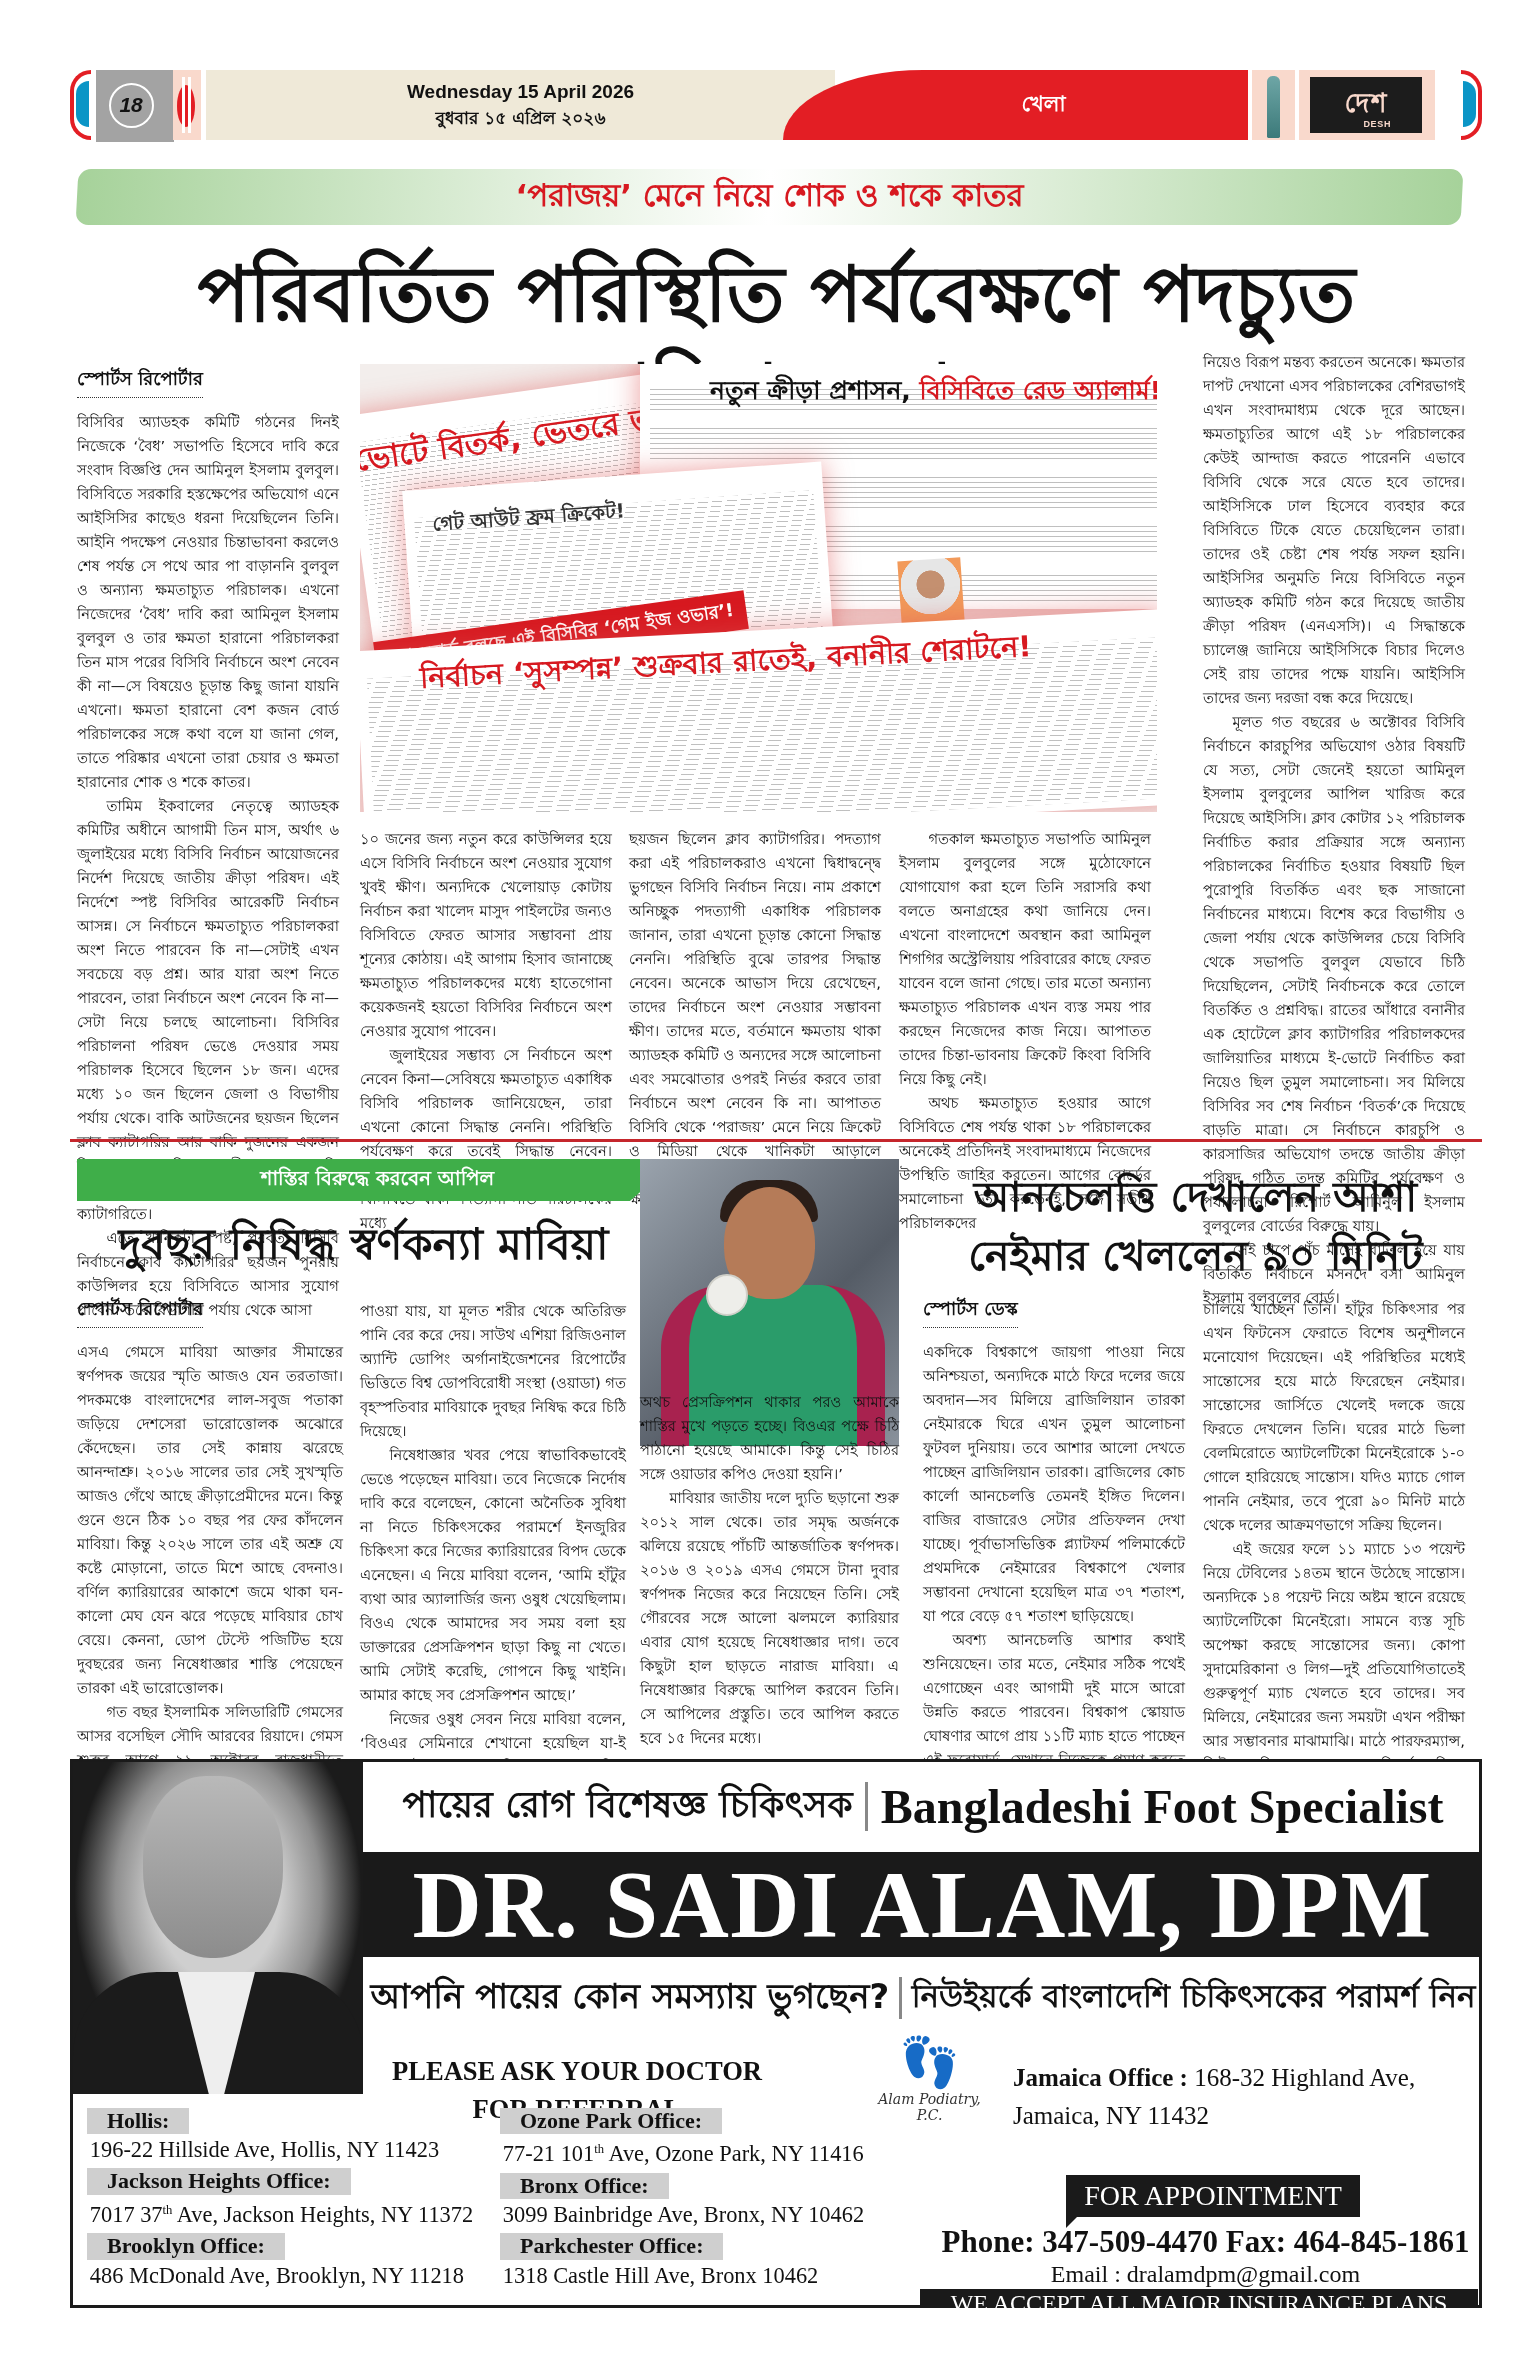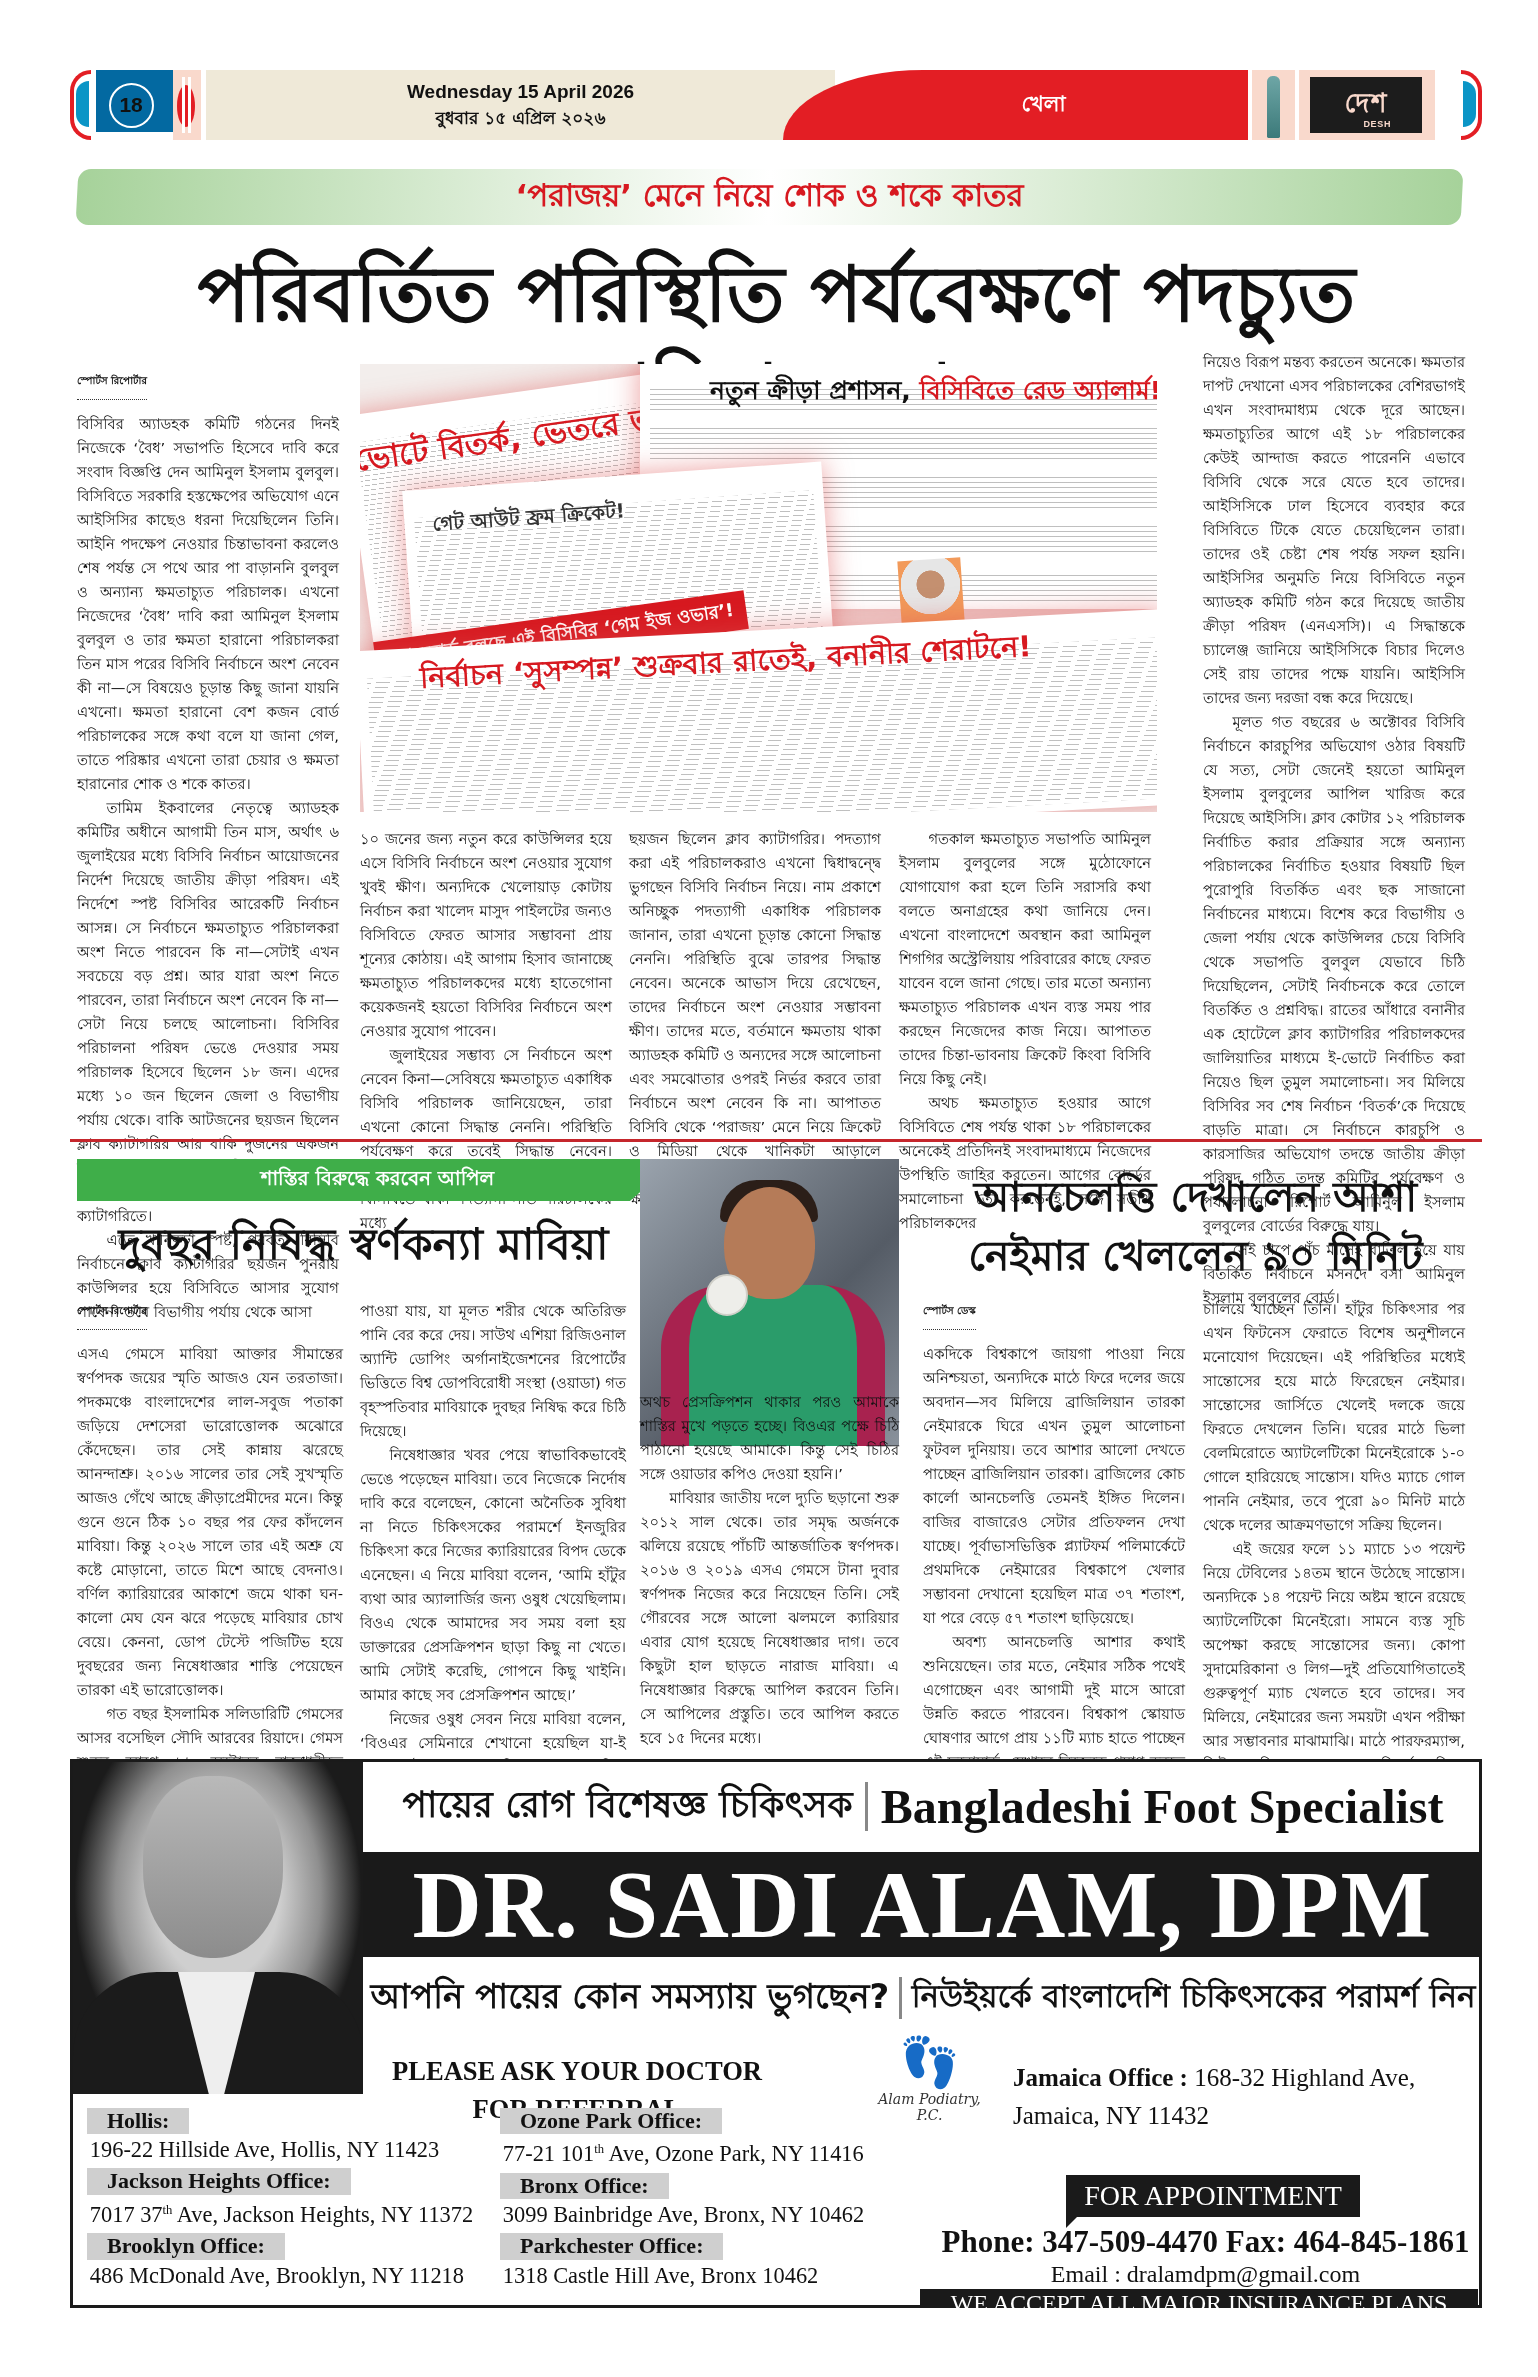--- a/index.html
+++ b/index.html
@@ -6,21 +6,21 @@
   html, body { width: 1538px; height: 2377px; background: #ffffff; overflow: hidden; }
   body { position: relative; font-family: "DejaVu Sans", sans-serif; color: #111; }
 
   
   .masthead { position: absolute; left: 70px; top: 70px; width: 1412px; height: 70px; }
   .mh-ring-left, .mh-ring-right { position: absolute; top: 0; width: 21px; height: 70px; }
   .mh-ring-left { left: 0; border: 4.9px solid #e31e24; border-right: none; border-radius: 35px 0 0 35px; }
   .mh-ring-left::after { content:""; position:absolute; left:2.1px; top:7px; width:12.6px; height:46px; background:#0b95c6; border-radius: 28px 0 0 28px; }
   .mh-ring-right { right: 0; border: 4.9px solid #e31e24; border-left: none; border-radius: 0 35px 35px 0; }
   .mh-ring-right::after { content:""; position:absolute; right:2.1px; top:7px; width:12.6px; height:46px; background:#0b95c6; border-radius: 0 28px 28px 0; }
-  .mh-page { position: absolute; left: 26px; top: 0; width: 78px; height: 62px; background: #0369a1; }
+  .mh-page { position: absolute; left: 26px; top: 0; width: 78px; height: 72px; background: #a3a3a3; font-style: italic; }
   .mh-page-num { position:absolute; left: 12.6px; top: 12.6px; width: 45px; height: 45px; border: 2.1px solid #fff; border-radius: 50%; display:flex; align-items:center; justify-content:center; font-weight: bold; font-size: 21px; font-family: "Liberation Sans", sans-serif; }
   .mh-wicket { position:absolute; left: 103px; top: 0; width: 28px; height: 70px; background:#f9d9cc; }
   .mh-wicket .ball { position:absolute; left:3.5px; top: 15.4px; width: 18px; height: 42px; background:#e31e24; border-radius: 50%; }
   .mh-wicket .stump { position:absolute; top: 7px; width:2.8px; height: 56px; background:#fff; }
   .mh-date { position: absolute; left: 136px; top: 0; width: 629px; height: 70px; background: #efe9d8; text-align: center; padding-top: 11.2px; }
   .mh-date .en { font-family: "Liberation Sans", sans-serif; font-weight: bold; font-size: 19px; }
   .mh-date .bn { font-weight: bold; font-size: 17px; margin-top: 1.4px; }
   .mh-red { position: absolute; left: 713px; top: 0; width: 465px; height: 70px; background: #e31e24; border-top-left-radius: 140px 70px; display:flex; align-items:center; justify-content:center; }
   .mh-red span { color: #fff; font-weight: bold; font-size: 21px; padding-left: 56px; }
   .mh-liberty { position:absolute; left: 1182px; top:0; width: 43px; height: 70px; background:#f9d9cc; }
@@ -33,21 +33,21 @@
   .kicker { position:absolute; left: 77px; top: 169px; width: 1385px; height: 56px; background: linear-gradient(90deg, #a6d29a 0%, #e6f2e2 35%, #ffffff 50%, #e6f2e2 65%, #a6d29a 100%); border-radius: 12.6px; transform: skewX(-3deg); }
   .kicker-text { position:absolute; left: 77px; top: 169px; width: 1385px; height: 56px; display:flex; align-items:center; justify-content:center; color: #d71920; font-weight: bold; font-size: 31px; }
 
   
   .headline { position:absolute; left: 70px; top: 246px; width: 1412px; text-align:center; font-weight: bold; font-size: 77px; line-height: 98px; letter-spacing: -0.7px; color:#111; }
 
   
   .col { position:absolute; font-size: 14.7px; line-height: 24px; text-align: justify; color:#111; }
   .col p { text-indent: 0; }
   .col p + p { text-indent: 2em; }
-  .byline { font-weight: bold; font-size: 10px; padding-bottom: 5.6px; margin-bottom: 12.6px; border-bottom: 1.4px dotted #333; display:inline-block; }
+  .byline { font-weight: bold; font-size: 18px; padding-bottom: 5.6px; margin-bottom: 12.6px; border-bottom: 1.4px dotted #333; display:inline-block; }
 
   
   .collage { position:absolute; left: 360px; top: 364px; width: 797px; height: 448px; background: #f3eeec; overflow: hidden; }
   .clip { position:absolute; background: #fff; box-shadow: 0 0 28px rgba(220,80,80,0.55); }
   .clip .lines { position:absolute; inset: 28px 9.8px 7px 9.8px; background: repeating-linear-gradient(#fff 0 4.2px, #aaa 4.2px 4.9px); opacity: .75; }
   .clip-h { position:absolute; font-weight:bold; color:#d71920; white-space: nowrap; }
   .clip-1 { left: 0; top: 21px; width: 434px; height: 294px; transform: rotate(-8deg); }
   .clip-1 .clip-h { left: 7px; top: 21px; font-size: 31px; }
   .clip-2 { left: 280px; top: -7px; width: 531px; height: 252px; }
   .clip-2 .clip-h { left: 70px; top: 14px; font-size: 25px; color:#111; }

